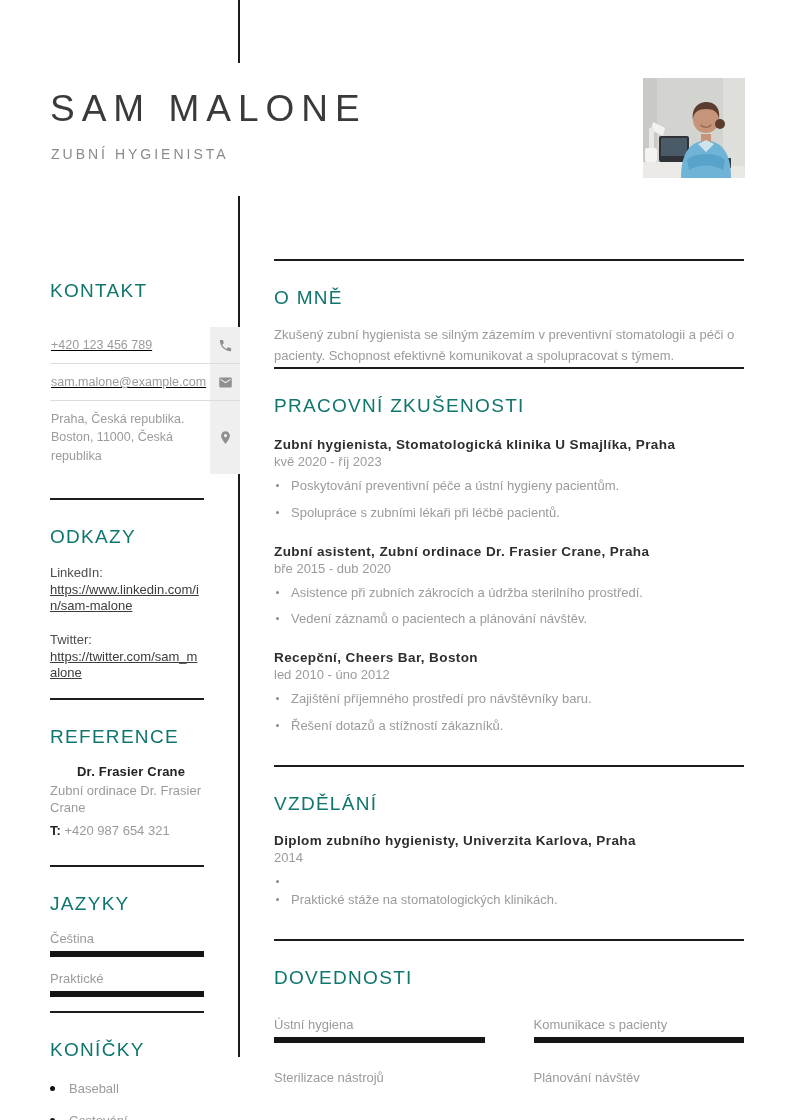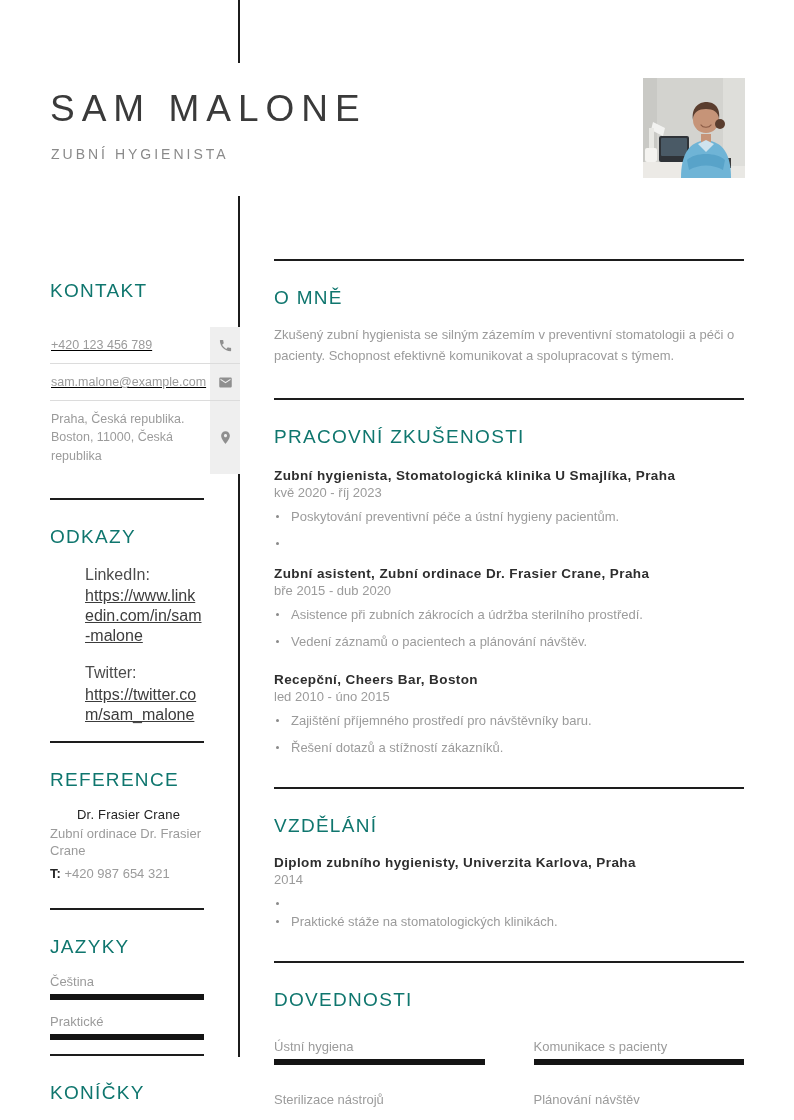--- a/index.html
+++ b/index.html
@@ -30,45 +30,45 @@
   .contact-row { display:flex; align-items:stretch; }
   .contact-row.bordered { border-bottom:1px solid #dcdcdc;text-decoration:underline; }
   .contact-text { flex:1; font-size:12.5px; color:#9b9b9b; padding:9px 4px 9px 1px;
                   display:flex; flex-direction:column; justify-content:center; line-height:1.45; }
   .icon-cell { width:30px; background:#efefef; display:flex; align-items:center; justify-content:center; }
   .icon-cell svg { width:15px; height:15px; fill:#8f8f8f; }
 
   .side-sec-rule { margin-top:24px; margin-bottom:26px; }
   .side-heading { margin-bottom:16px; }
 
-  .link-block { margin-bottom:16px; font-size:16px; line-height:1.35;margin-left:35px; }
+  .link-block { margin-bottom:16px; font-size:13px; line-height:1.35; }
   .link-label { color:#4c4c4c; margin-bottom:1px; }
   .link-url { color:#3c3c3c; text-decoration:underline; word-break:break-all; display:block; line-height:1.25; }
 
-  .ref-name { font-size:13px; font-weight:normal; color:#232323; margin-bottom:3px; letter-spacing:0.2px;padding-left:27px; }
+  .ref-name { font-size:13px; font-weight:bold; color:#232323; margin-bottom:3px; letter-spacing:0.2px;padding-left:27px; }
   .ref-org { font-size:13px; color:#9b9b9b; line-height:1.35; margin-bottom:6px; }
   .ref-phone { font-size:13px; }
   .ref-phone .t { font-weight:bold; color:#232323; }
   .ref-phone .num { color:#9b9b9b; }
 
   .meter-item { margin-bottom:14px; }
   .meter-label { font-size:13px; color:#9b9b9b; margin-bottom:5px; }
   .meter-track { height:6px; width:100%; background:#141414; }
 
   .hobby-list { list-style:none; }
   .hobby-item { display:flex; align-items:center; margin-bottom:17px; }
   .hobby-dot { width:5px; height:5px; border-radius:50%; background:#111; margin-right:14px; flex:0 0 auto; }
   .hobby-text { font-size:13px; color:#9b9b9b; }
 
   
   .main-col { position:absolute; left:274px; top:259px; width:470px; }
   .m-section { margin-bottom:0; }
   .m-rule { margin-bottom:26px; }
   .m-heading { margin-bottom:15px; }
-  .about-text { font-size:13px; color:#9b9b9b; line-height:1.65; padding-bottom:31px; }
+  .about-text { font-size:13px; color:#9b9b9b; line-height:1.65; }
 
   .job { margin-bottom:21px; }
   .job:last-child { margin-bottom:0; }
   .job-title { font-size:13.5px; font-weight:bold; color:#2e2e2e; letter-spacing:0.4px; margin-bottom:2px; }
   .job-period { font-size:13px; color:#9b9b9b; margin-bottom:6px; }
   .bullet { display:flex; align-items:flex-start; margin-top:8px; }
   .bullet-dot { width:3px; height:3px; border-radius:50%; background:#8a8a8a; margin:7px 12px 0 2px; flex:0 0 auto; }
   .bullet-text { font-size:13px; color:#9b9b9b; line-height:1.45; }
   .jobs-pad { padding-bottom:29px; }
 
@@ -206,39 +206,40 @@
 
         <div class="job">
           <div class="job-title">Zubní hygienista, Stomatologická klinika U Smajlíka, Praha</div>
           <div class="job-period">kvě 2020 - říj 2023</div>
           <div class="bullet">
             <span class="bullet-dot"></span>
             <span class="bullet-text">Poskytování preventivní péče a ústní hygieny pacientům.</span>
           </div>
           <div class="bullet">
             <span class="bullet-dot"></span>
+            <span class="bullet-text">Spolupráce s zubními lékaři při léčbě pacientů.</span>
           </div>
         </div>
 
         <div class="job">
           <div class="job-title">Zubní asistent, Zubní ordinace Dr. Frasier Crane, Praha</div>
           <div class="job-period">bře 2015 - dub 2020</div>
           <div class="bullet">
             <span class="bullet-dot"></span>
             <span class="bullet-text">Asistence při zubních zákrocích a údržba sterilního prostředí.</span>
           </div>
           <div class="bullet">
             <span class="bullet-dot"></span>
             <span class="bullet-text">Vedení záznamů o pacientech a plánování návštěv.</span>
           </div>
         </div>
 
         <div class="job">
           <div class="job-title">Recepční, Cheers Bar, Boston</div>
-          <div class="job-period">led 2010 - úno 2015</div>
+          <div class="job-period">led 2010 - úno 2012</div>
           <div class="bullet">
             <span class="bullet-dot"></span>
             <span class="bullet-text">Zajištění příjemného prostředí pro návštěvníky baru.</span>
           </div>
           <div class="bullet">
             <span class="bullet-dot"></span>
             <span class="bullet-text">Řešení dotazů a stížností zákazníků.</span>
           </div>
         </div>
 

